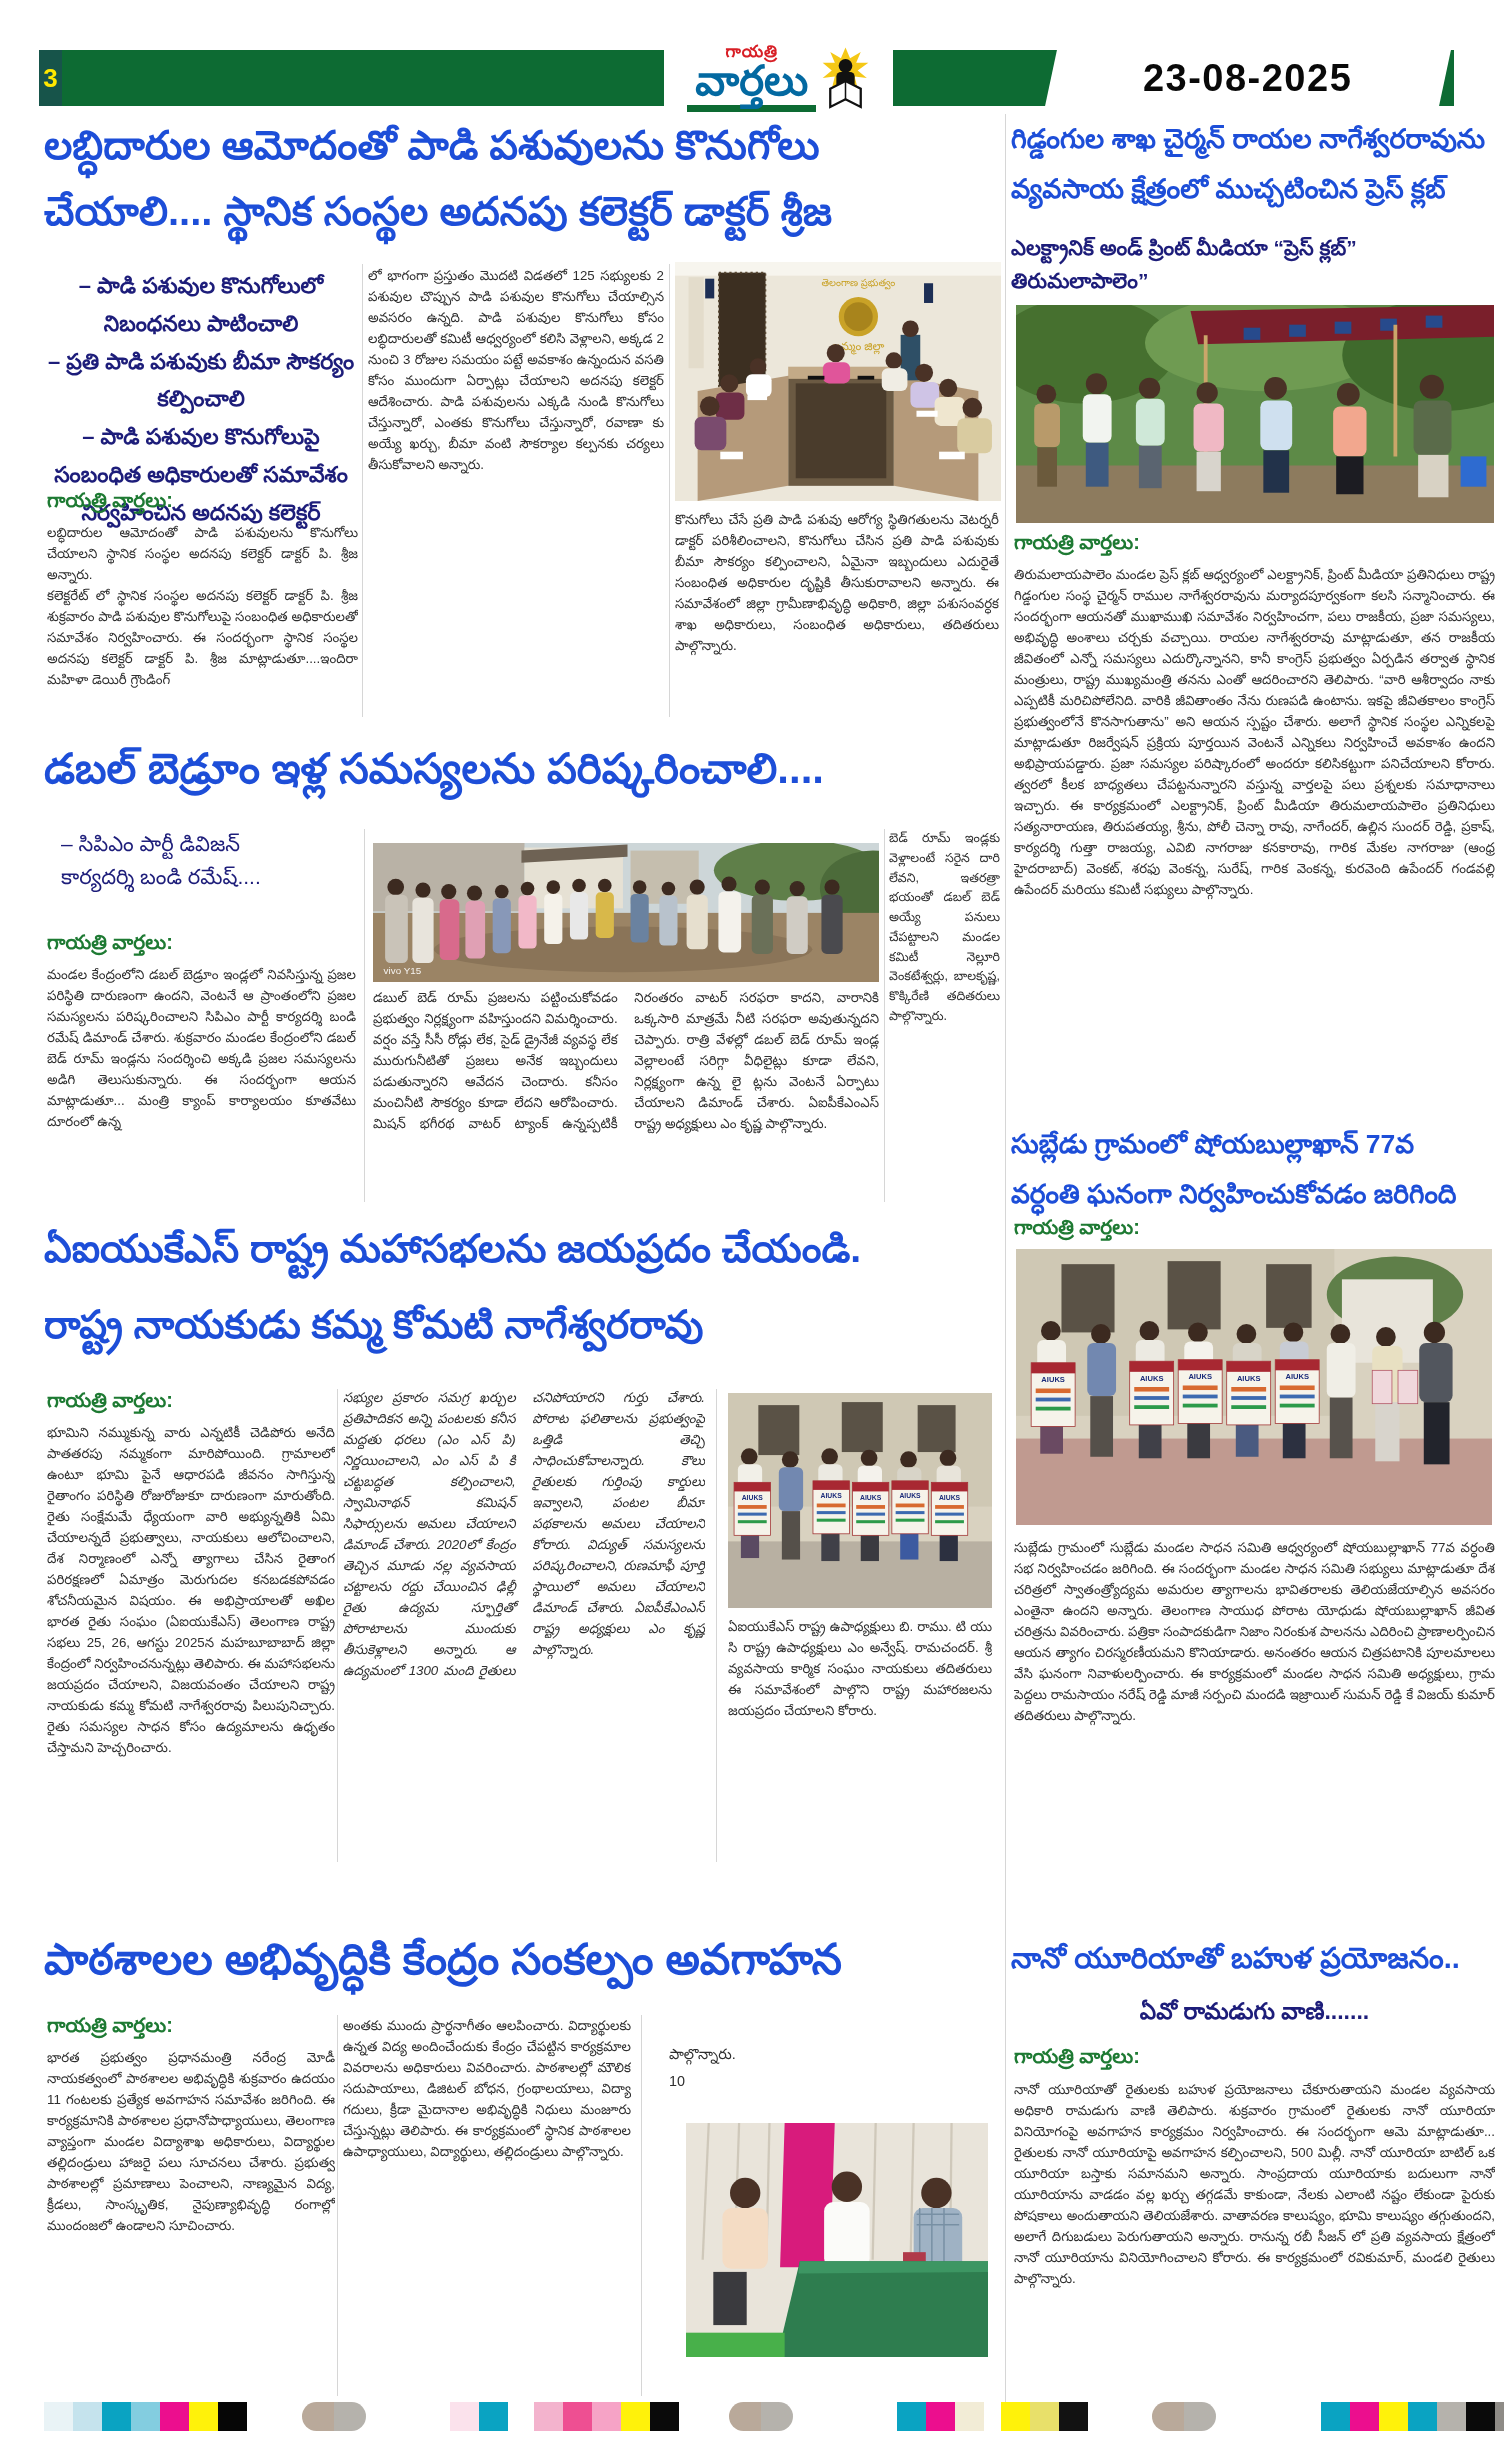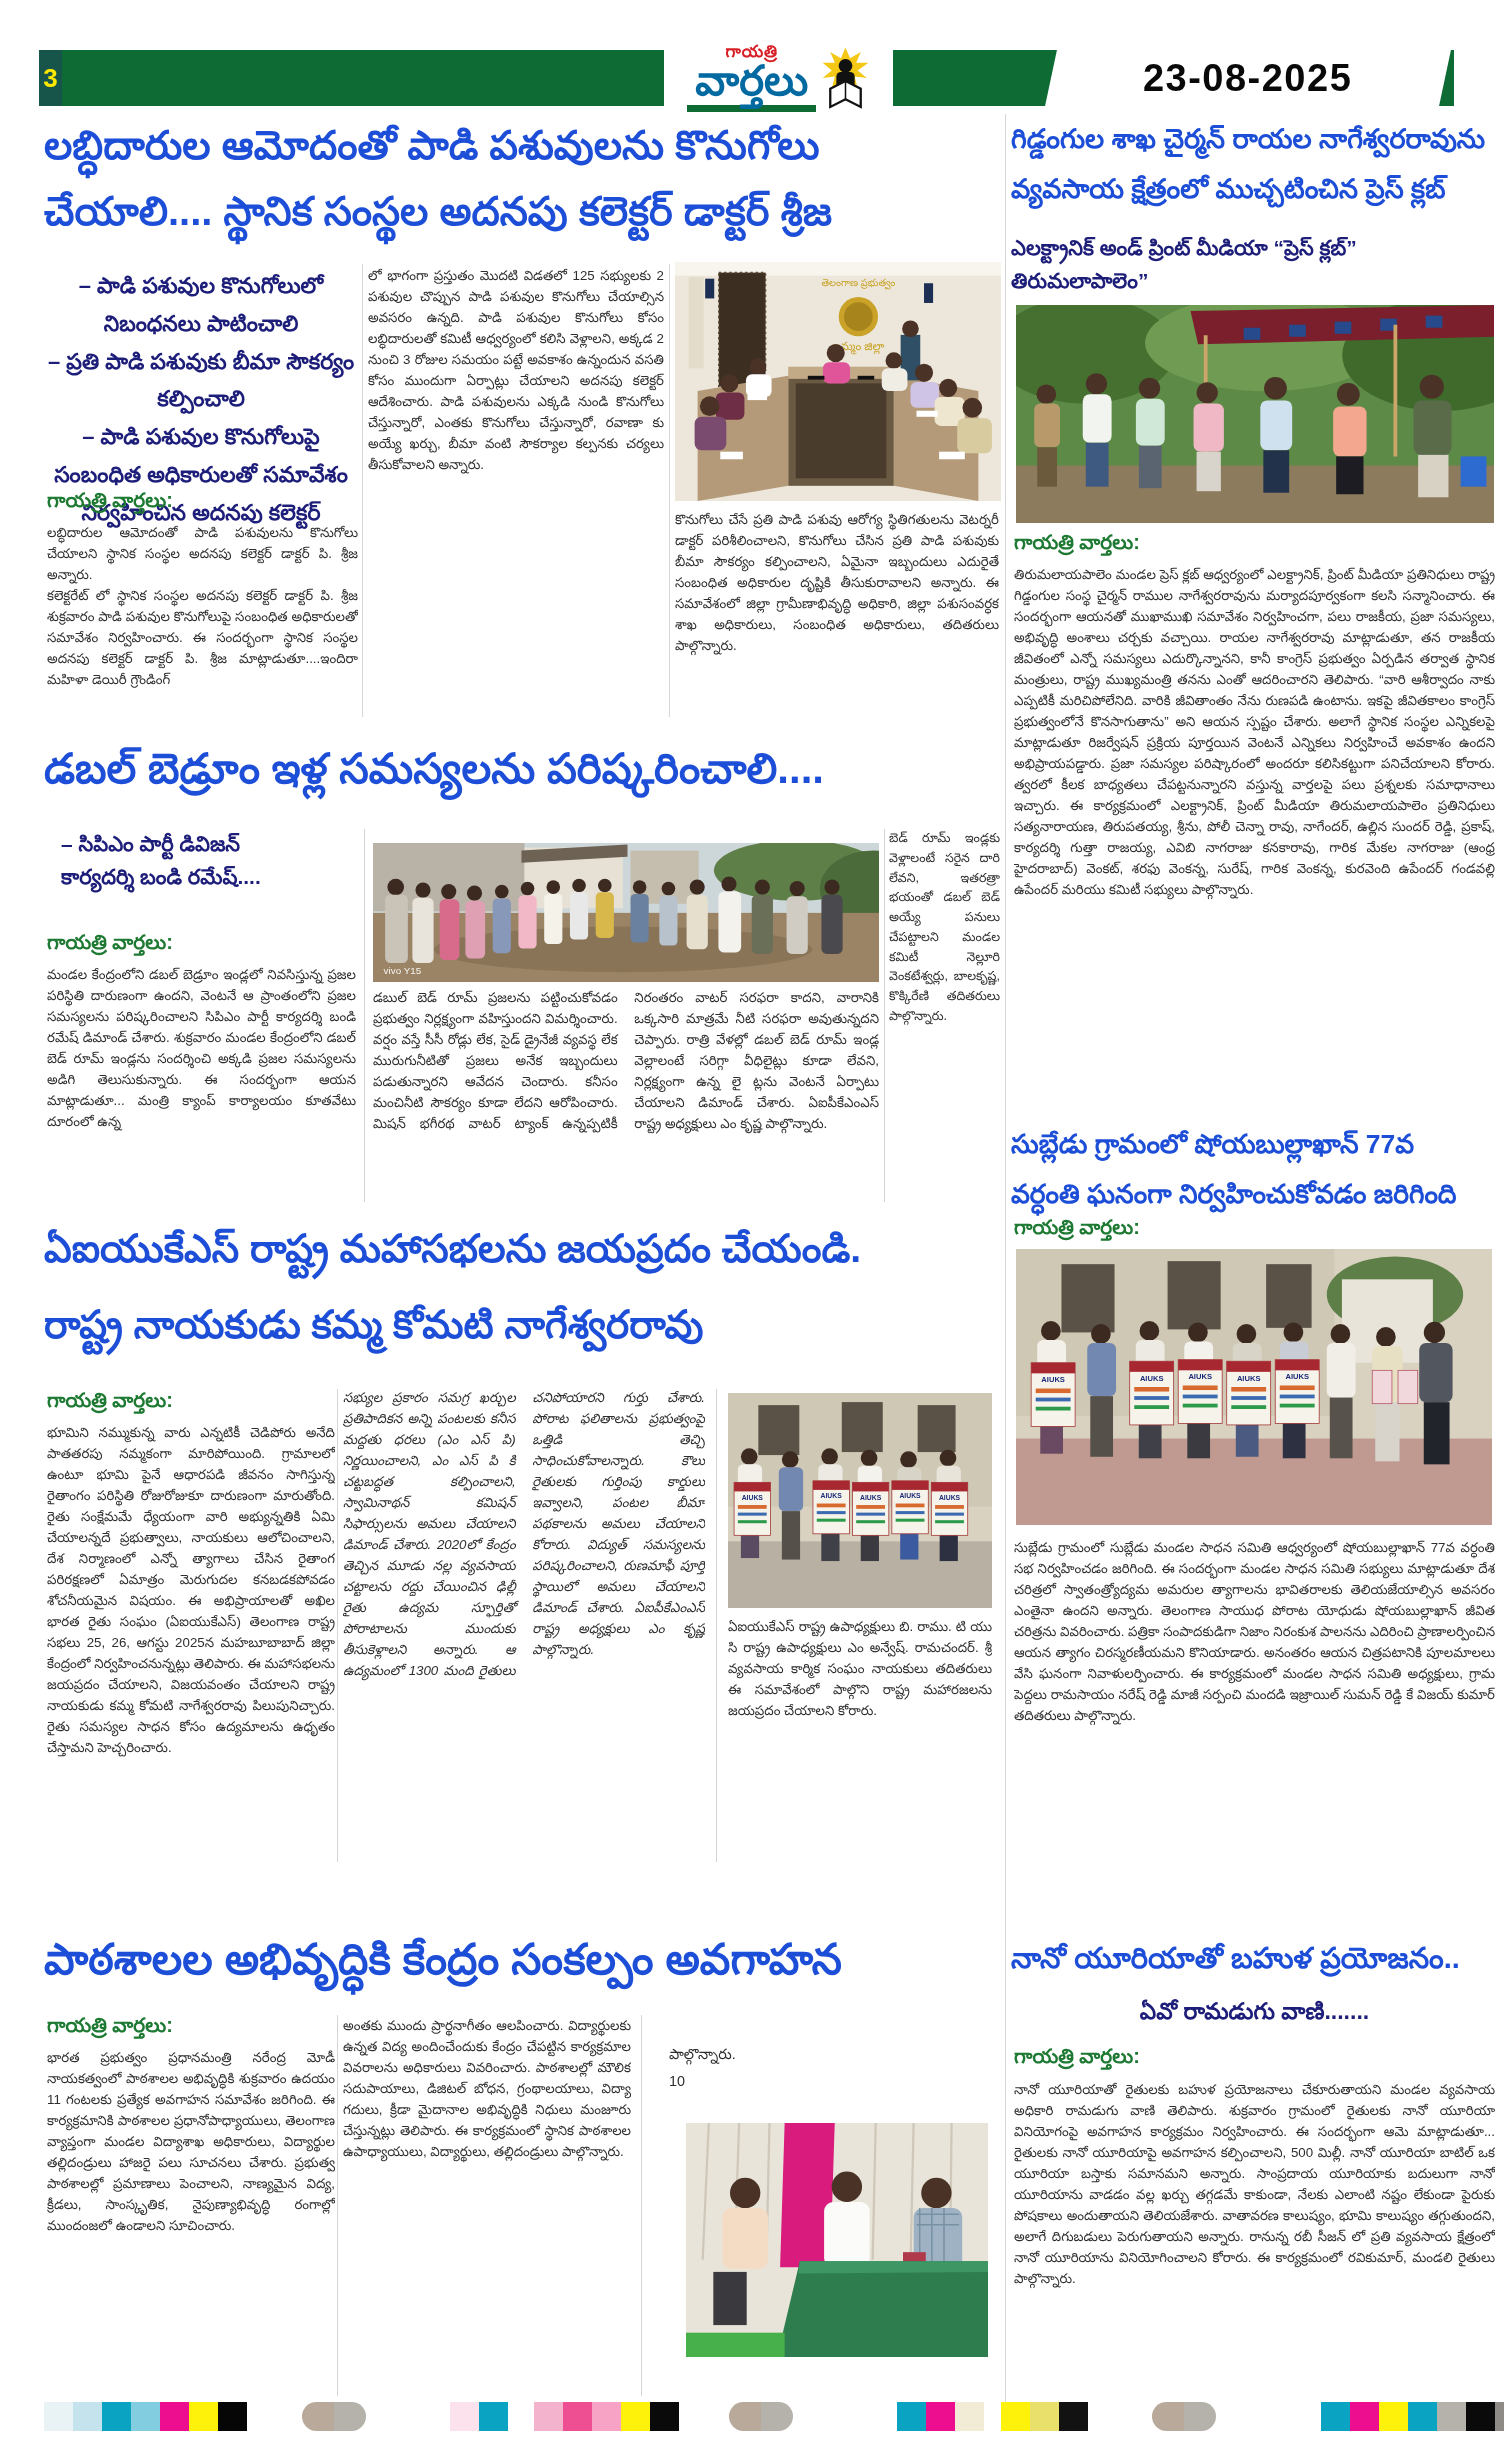--- a/index.html
+++ b/index.html
@@ -27,21 +27,21 @@
   
   #headA{left:44px;top:112px;width:957px;font-size:40px;line-height:1.66;}
   #a-bullets{left:45px;top:267px;width:312px;font-size:22px;font-weight:700;line-height:1.72;text-align:center;}
   #a-label{left:47px;top:489px;}
   #a-body1{left:47px;top:522px;width:311px;height:194px;}
   #a-body2{left:368px;top:265px;width:296px;height:452px;}
   #a-photo{left:675px;top:262px;width:326px;height:239px;text-align:center;}
   #a-body3{left:675px;top:509px;width:324px;height:206px;}
   
   #headB{left:44px;top:737px;width:957px;font-size:42px;line-height:1.5;}
-  #b-byline{left:61px;top:828px;width:273px;font-size:21px;font-weight:700;line-height:1.55;white-space:pre-line;}
+  #b-byline{left:61px;top:828px;width:273px;font-size:21px;font-weight:400;line-height:1.55;white-space:pre-line;}
   #b-label{left:47px;top:931px;}
   #b-body1{left:47px;top:964px;width:309px;height:227px;}
   #b-photo{left:373px;top:843px;width:506px;height:139px;}
   #b-body2{left:373px;top:987px;width:506px;height:217px;column-count:2;column-gap:16.7px;}
   #b-body3{left:889px;top:829px;width:111px;height:373px;font-size:12.5px;}
   
   #headC{left:44px;top:1211px;width:957px;font-size:39px;line-height:1.95;}
   #c-label{left:47px;top:1389px;}
   #c-body1{left:47px;top:1422px;width:288px;height:440px;}
   #c-body2{left:343px;top:1387px;width:362px;height:475px;column-count:2;column-gap:16.7px;font-style:italic;}

